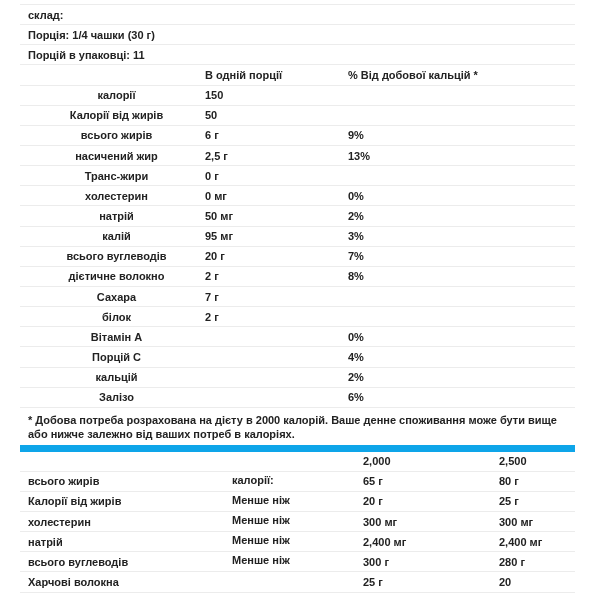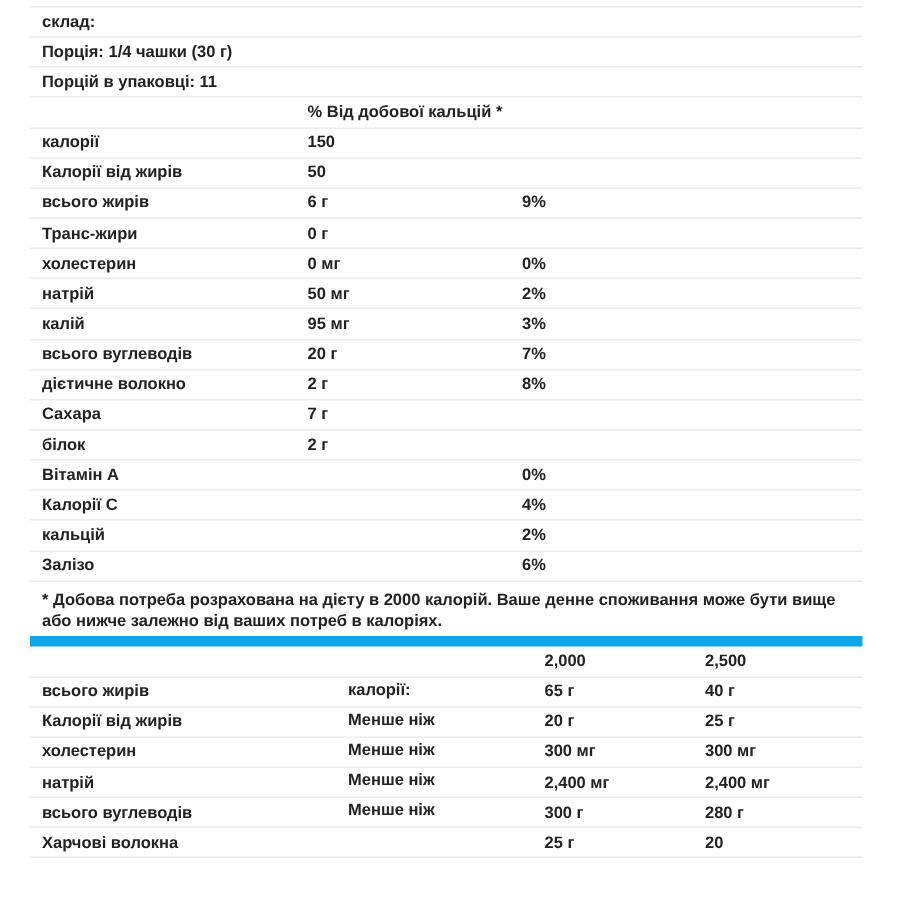--- a/index.html
+++ b/index.html
@@ -19,74 +19,80 @@
   }
   .row {
     display: flex;
     align-items: center;
     height: 20.15px;
     box-sizing: border-box;
     border-bottom: 1px solid #ececec;
     white-space: nowrap;
   }
   
-  .c1 { width: 185px; padding-left: 8px; box-sizing: border-box; }
+  .c1 { width: 185px; padding-left: 8px; box-sizing: border-box; text-align: center; }
   .c2 { width: 143px; }
   .c3 { flex: 1; }
   .full { padding-left: 8px; }
   
   .footnote {
     box-sizing: border-box;
     height: 43.8px;
     padding: 5px 8px 0 8px;
     line-height: 14.5px;
     border-bottom: 7px solid #0ea5e9;
     font-weight: 700;
     white-space: normal;
   }
   
   .d1 { width: 212px; padding-left: 8px; box-sizing: border-box; }
   .d2 { width: 131px; margin-top: 37px; }
   .d3 { width: 107px; }
-  .d4 { flex: 1; }
+  .d4 { flex: 1; margin-left: 29px; }
 </style>
 </head>
 <body>
 
 <div class="panel">
 
   <div class="row">
     <span class="full">склад:</span>
   </div>
   <div class="row">
     <span class="full">Порція: 1/4 чашки (30 г)</span>
   </div>
   <div class="row">
     <span class="full">Порцій в упаковці: 11</span>
   </div>
 
   <div class="row">
     <span class="c1"></span>
+    <span class="c2">В одній порції</span>
     <span class="c3">% Від добової кальцій *</span>
   </div>
 
   <div class="row">
     <span class="c1">калорії</span>
     <span class="c2">150</span>
     <span class="c3"></span>
   </div>
   <div class="row">
     <span class="c1">Калорії від жирів</span>
     <span class="c2">50</span>
     <span class="c3"></span>
   </div>
   <div class="row">
     <span class="c1">всього жирів</span>
     <span class="c2">6 г</span>
     <span class="c3">9%</span>
+  </div>
+  <div class="row">
+    <span class="c1">насичений жир</span>
+    <span class="c2">2,5 г</span>
+    <span class="c3">13%</span>
   </div>
   <div class="row">
     <span class="c1">Транс-жири</span>
     <span class="c2">0 г</span>
     <span class="c3"></span>
   </div>
   <div class="row">
     <span class="c1">холестерин</span>
     <span class="c2">0 мг</span>
     <span class="c3">0%</span>
@@ -120,21 +126,21 @@
     <span class="c1">білок</span>
     <span class="c2">2 г</span>
     <span class="c3"></span>
   </div>
   <div class="row">
     <span class="c1">Вітамін А</span>
     <span class="c2"></span>
     <span class="c3">0%</span>
   </div>
   <div class="row">
-    <span class="c1">Калорії С</span>
+    <span class="c1">Порцій С</span>
     <span class="c2"></span>
     <span class="c3">4%</span>
   </div>
   <div class="row">
     <span class="c1">кальцій</span>
     <span class="c2"></span>
     <span class="c3">2%</span>
   </div>
   <div class="row">
     <span class="c1">Залізо</span>
@@ -148,21 +154,21 @@
     <span class="d1"></span>
     <span class="d2">калорії:</span>
     <span class="d3">2,000</span>
     <span class="d4">2,500</span>
   </div>
 
   <div class="row">
     <span class="d1">всього жирів</span>
     <span class="d2">Менше ніж</span>
     <span class="d3">65 г</span>
-    <span class="d4">40 г</span>
+    <span class="d4">80 г</span>
   </div>
   <div class="row">
     <span class="d1">Калорії від жирів</span>
     <span class="d2">Менше ніж</span>
     <span class="d3">20 г</span>
     <span class="d4">25 г</span>
   </div>
   <div class="row">
     <span class="d1">холестерин</span>
     <span class="d2">Менше ніж</span>

